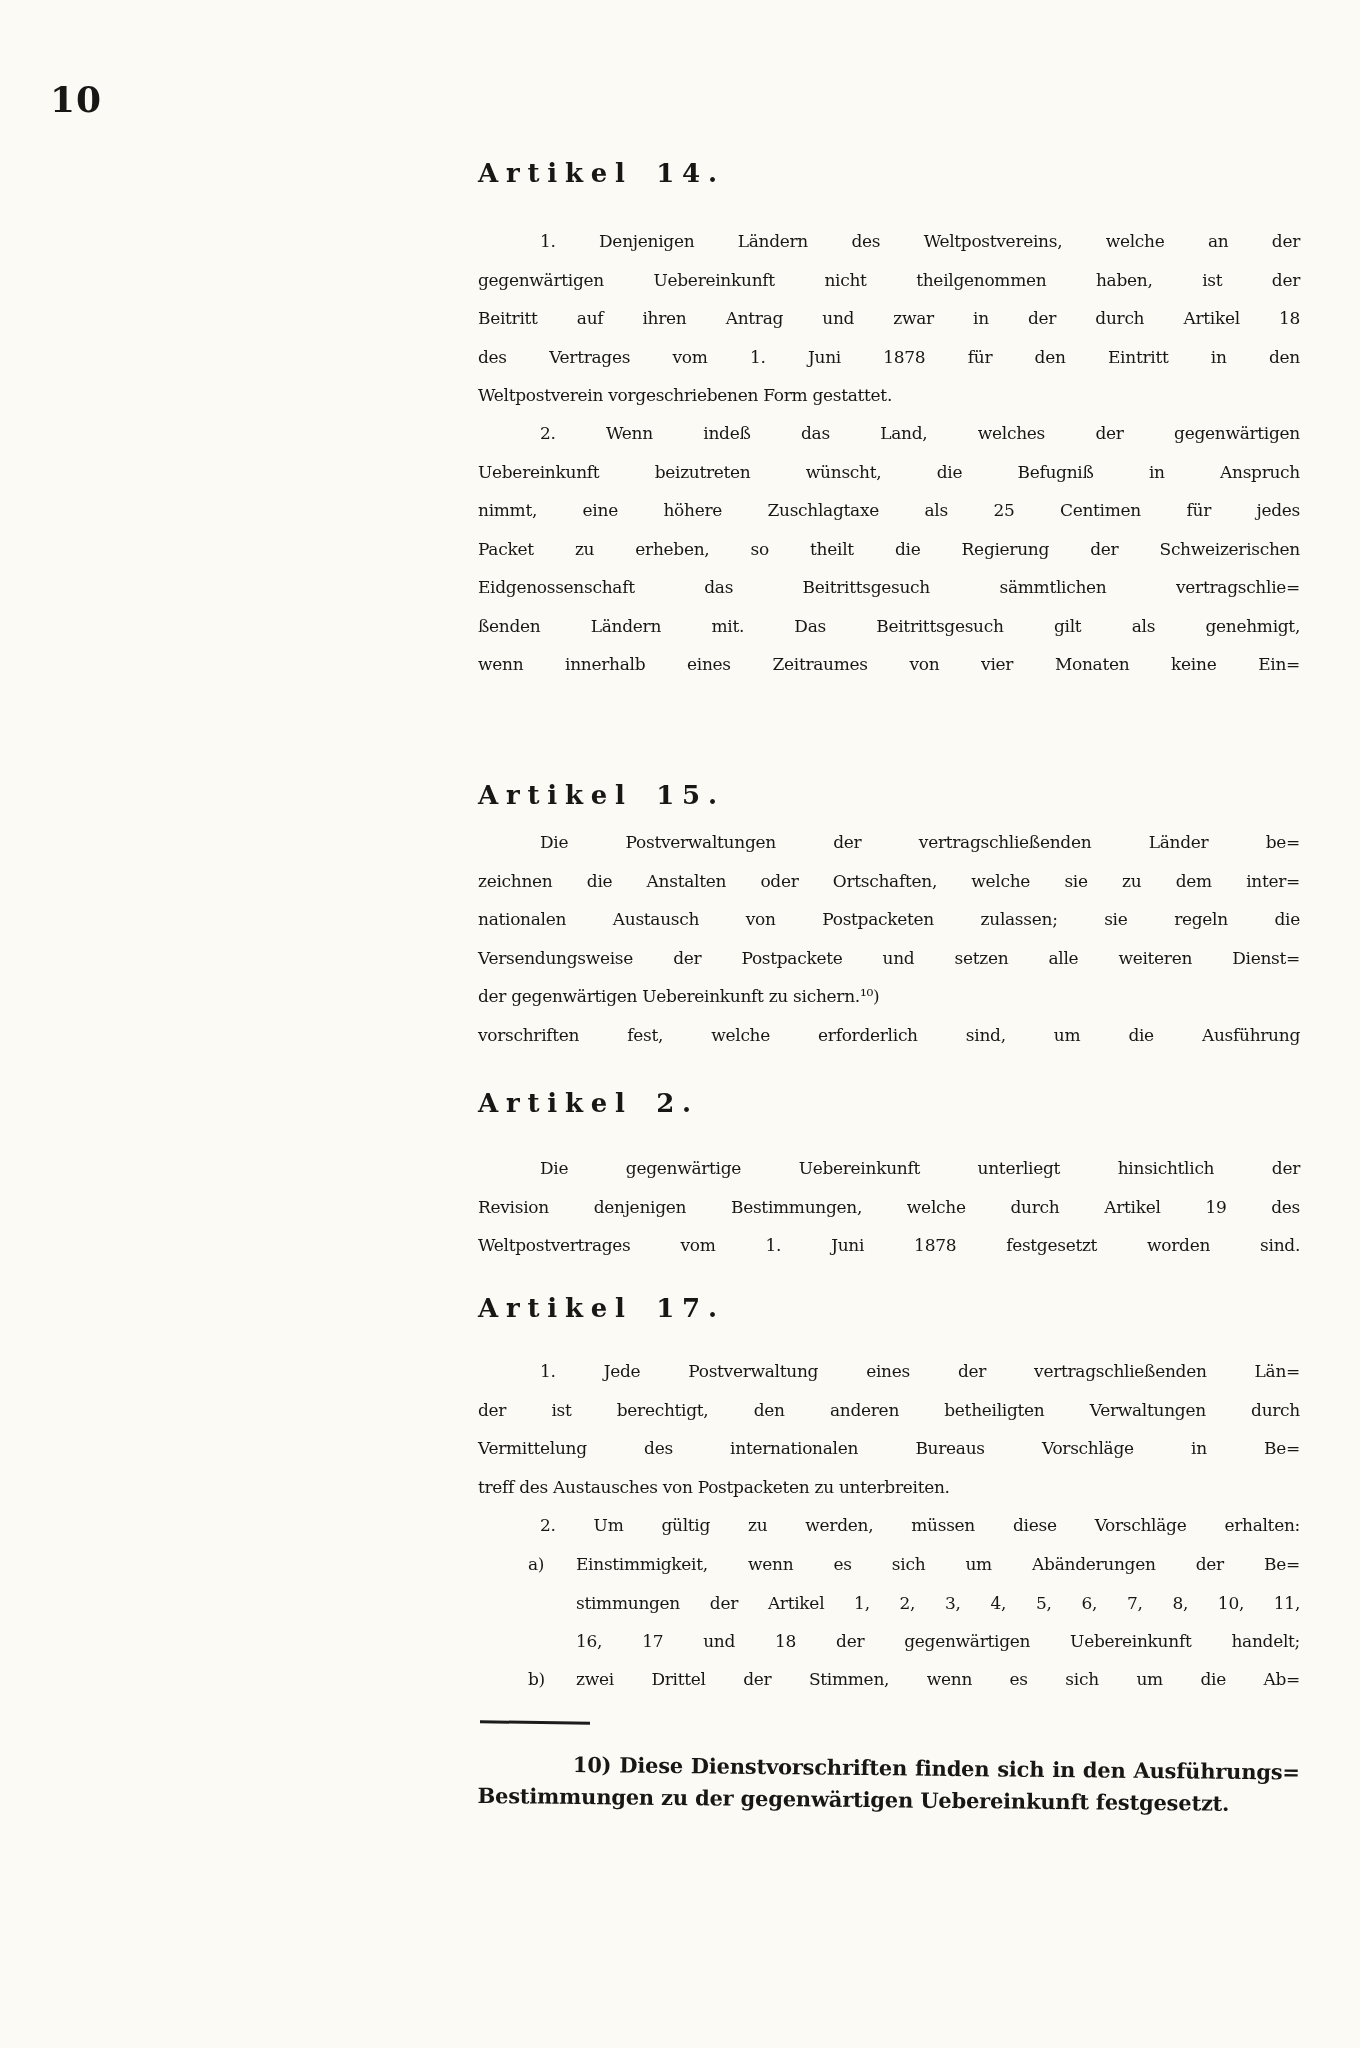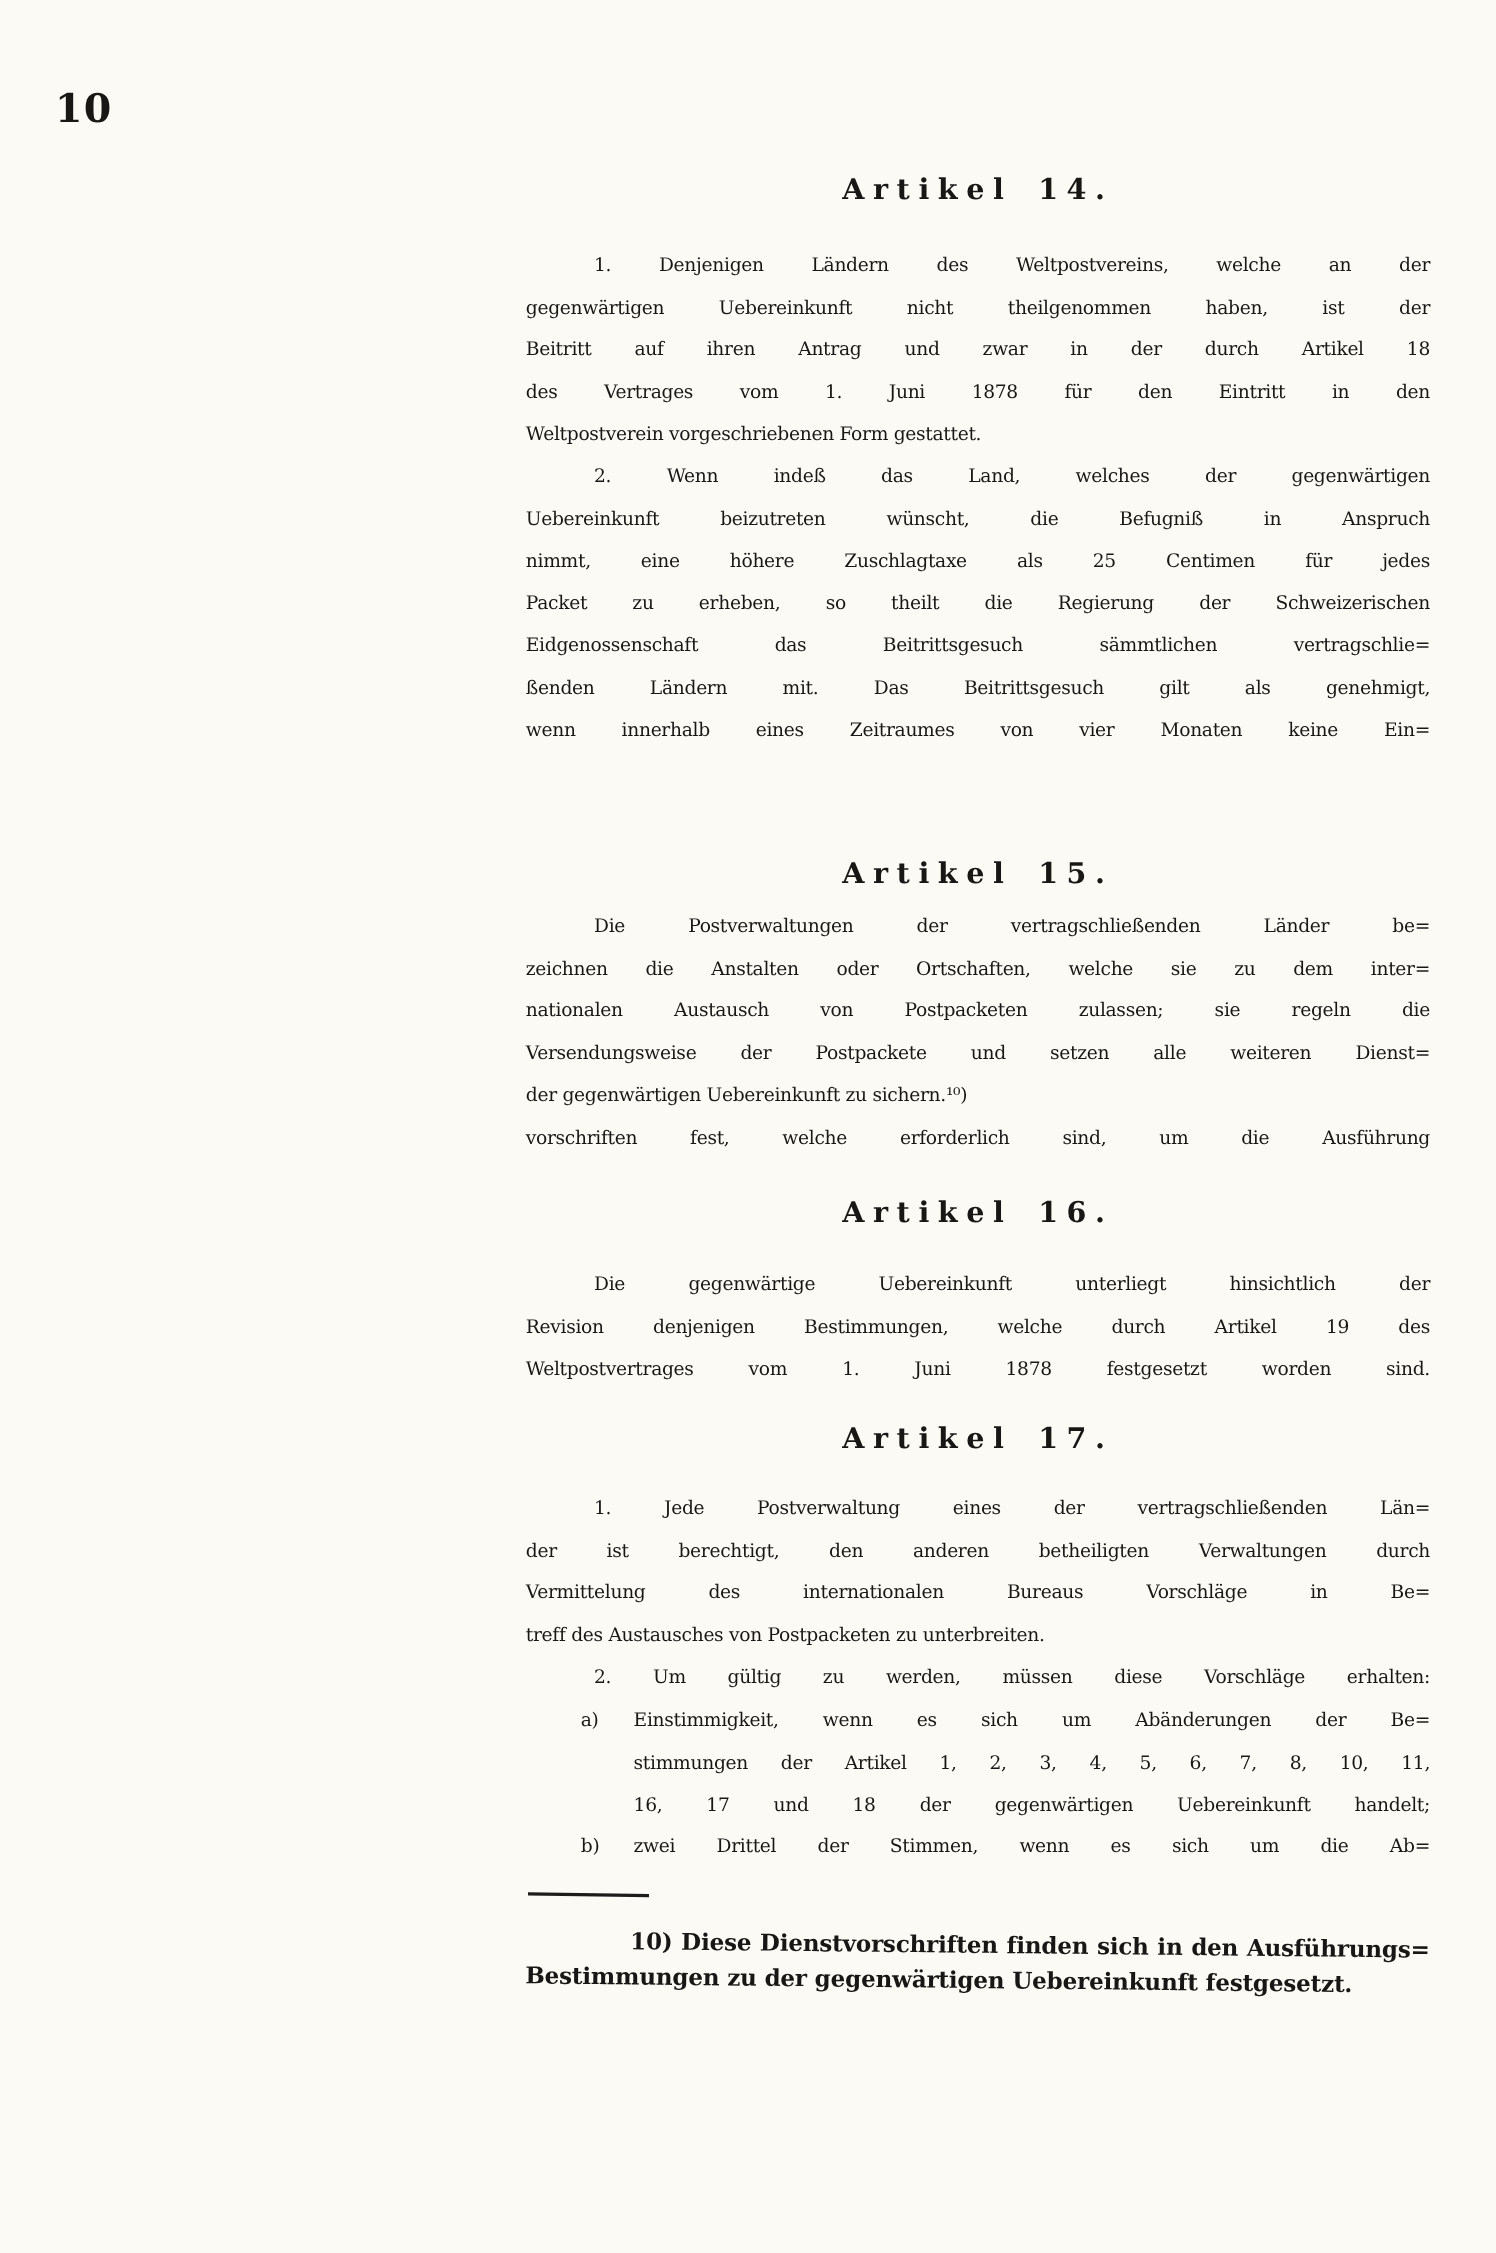--- a/index.html
+++ b/index.html
@@ -11,21 +11,21 @@
     color:#181715;
     overflow:hidden;
   }
   .page { position:absolute; inset:0; }
   .pagenum {
     position:absolute; left:50px; top:78px;
     font-size:36px; font-weight:bold; letter-spacing:1px;
   }
   .abs { position:absolute; left:478px; width:822px; }
   .heading {
-    text-align:center; font-size:26px; font-weight:bold;
+    text-align:left; font-size:26px; font-weight:bold;
     letter-spacing:0.30em; word-spacing:0.25em; white-space:nowrap;
   }
   .para {
     font-size:17px; font-weight:normal; line-height:38.5px;
     letter-spacing:-0.3px;
   }
   .bline { text-align:justify; text-align-last:justify; }
   .endline { text-align-last:left; }
   .ind { text-indent:62px; }
   .cont { padding-left:98px; }
@@ -76,21 +76,21 @@
 
   <div class="abs para" style="top:823px">
     <div class="bline ind">Die Postverwaltungen der vertragschließenden Länder be=</div>
     <div class="bline">zeichnen die Anstalten oder Ortschaften, welche sie zu dem inter=</div>
     <div class="bline">nationalen Austausch von Postpacketen zulassen; sie regeln die</div>
     <div class="bline">Versendungsweise der Postpackete und setzen alle weiteren Dienst=</div>
     <div class="bline endline">der gegenwärtigen Uebereinkunft zu sichern.¹⁰)</div>
     <div class="bline">vorschriften fest, welche erforderlich sind, um die Ausführung</div>
   </div>
 
-  <div class="abs heading" style="top:1088px">Artikel 16.</div>
+  <div class="abs heading" style="top:1088px">Artikel 2.</div>
 
   <div class="abs para" style="top:1149px">
     <div class="bline ind">Die gegenwärtige Uebereinkunft unterliegt hinsichtlich der</div>
     <div class="bline">Revision denjenigen Bestimmungen, welche durch Artikel 19 des</div>
     <div class="bline">Weltpostvertrages vom 1. Juni 1878 festgesetzt worden sind.</div>
   </div>
 
   <div class="abs heading" style="top:1293px">Artikel 17.</div>
 
   <div class="abs para" style="top:1352px">

